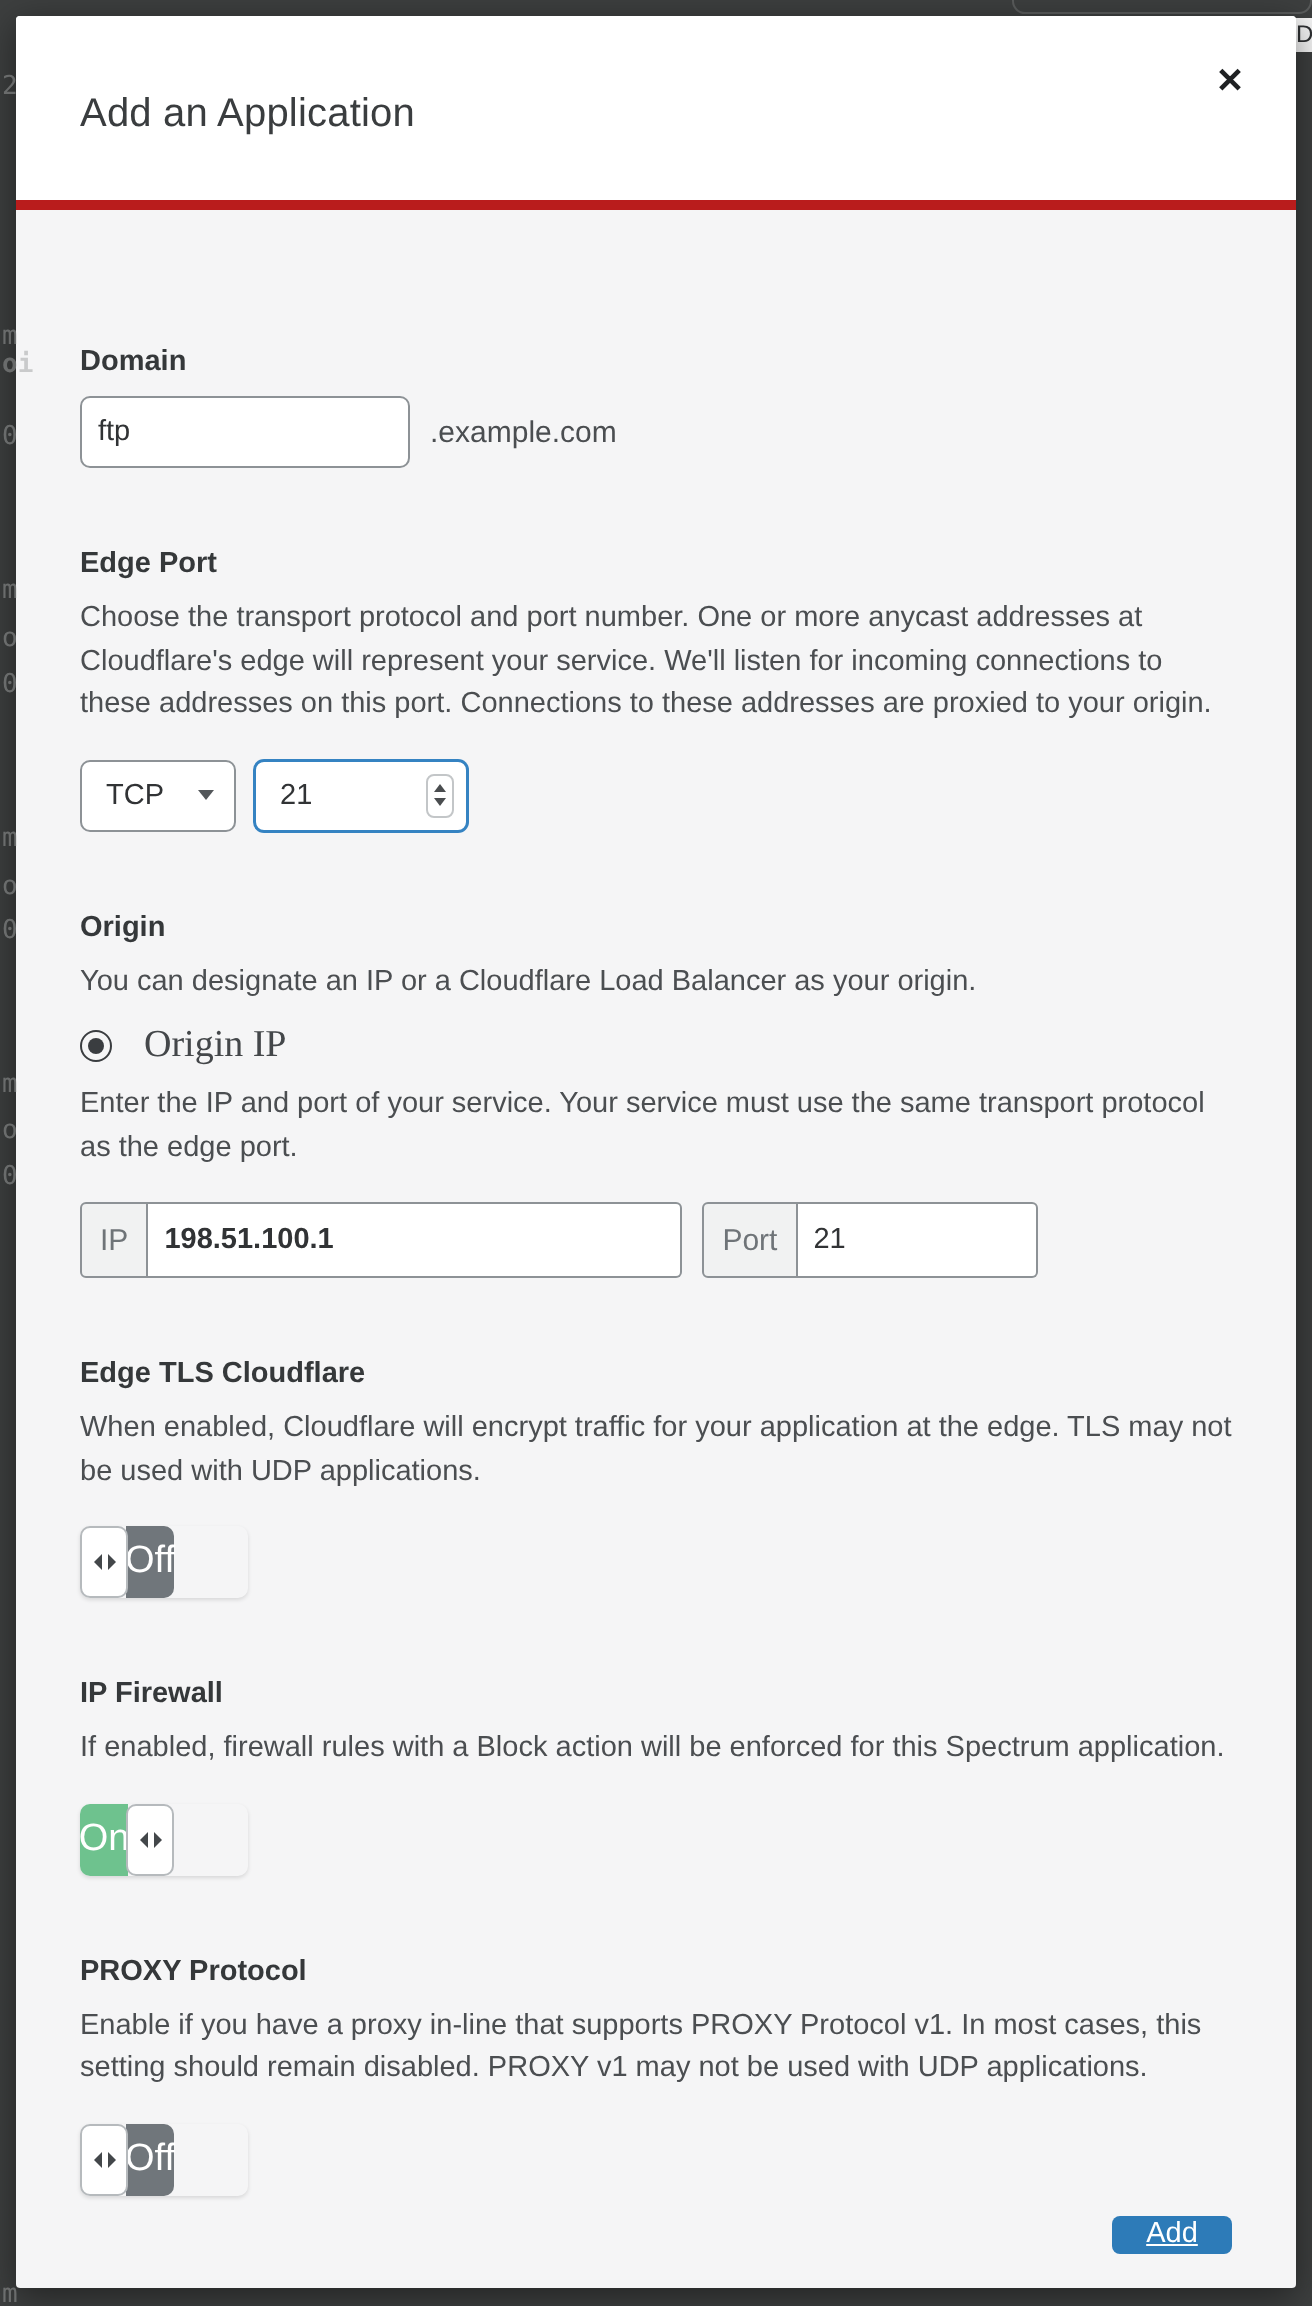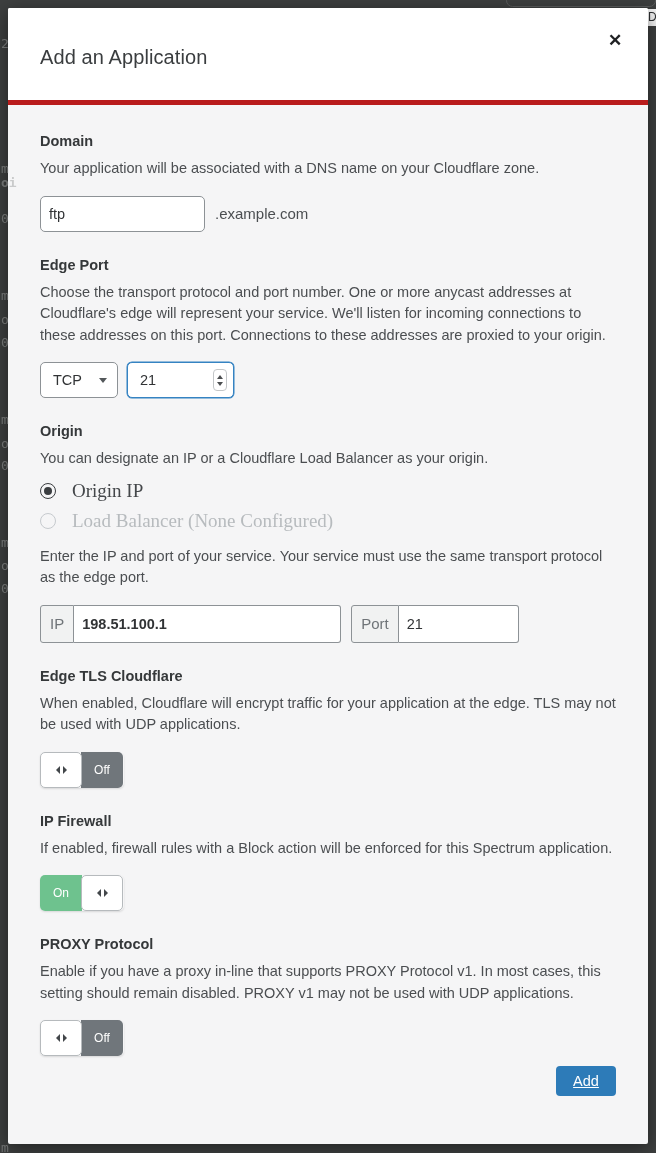--- a/index.html
+++ b/index.html
@@ -17,21 +17,21 @@
   .modal { position:absolute; left:8px; top:8px; width:640px; height:1136px;
            background:#f5f5f6; border-radius:2px; box-shadow:0 4px 18px rgba(0,0,0,.45); overflow:hidden; }
 
   .modal-header { background:#ffffff; height:97px; padding:38px 32px 0 32px; position:relative;
                   border-bottom:5px solid #b91c1c; }
   .modal-title { font-size:20px; font-weight:400; color:#3a3d3f; letter-spacing:.1px; }
   .close-btn { position:absolute; top:22px; right:22px; width:22px; height:22px; border:none; background:none;
                font-size:17px; font-weight:700; color:#1f2123; cursor:pointer; line-height:22px; text-align:center; }
 
   .modal-body { padding:28px 32px 32px 32px; }
-  .section { margin-bottom:25px; }
+  .section { margin-bottom:25px;margin-top:40px; }
   .section h3 { font-size:14.5px; font-weight:700; color:#35383a; margin-bottom:9px; }
   .section p { font-size:14.5px; color:#4b4e51; line-height:21.5px; margin-bottom:16px; max-width:590px; }
   .section p.tight { margin-bottom:16px; }
 
   
   .text-input { height:36px; border:1px solid #8d9296; border-radius:5px; background:#fff;
                 font-family:"Liberation Sans", sans-serif; font-size:14.5px; color:#313335; padding:0 8px; outline:none; }
   .row { display:flex; align-items:center; }
   .domain-input { width:165px; }
   .suffix { font-size:15px; color:#4b4e51; margin-left:10px; }
@@ -70,35 +70,35 @@
   .input-prefix { border:1px solid #8d9296; background:#f1f2f2; border-radius:3px 0 0 3px;
                   display:flex; align-items:center; padding:0 9px; font-size:15px; color:#6f7478; }
   .input-group .text-input { border-radius:0 3px 3px 0; border-left:none; height:38px; }
   .ip-field { width:267px;font-weight:bold; }
   .port-field { width:120px; }
   .group-gap { width:10px; }
 
   
   .toggle { display:flex; height:36px; width:84px; border-radius:5px; cursor:pointer;
             box-shadow:0 1px 2px rgba(0,0,0,.12); }
-  .toggle .half { width:42px; display:flex; align-items:center; justify-content:center;
-                  font-size:12px; color:#fff; }
+  .toggle .half { width:24px; display:flex; align-items:center; justify-content:center;
+                  font-size:19px; color:#fff; }
   .toggle .label-off { background:#70767b; border-radius:0 5px 5px 0; }
   .toggle .label-on { background:#6ec28e; border-radius:5px 0 0 5px; }
   .toggle .handle { background:#fff; border:1px solid #b6babd; display:flex; align-items:center;
                     justify-content:center; gap:3px; }
   .toggle .handle.left { border-radius:5px; margin-right:-1px; z-index:2; }
   .toggle .handle.right { border-radius:5px; margin-left:-1px; z-index:2; }
   .arr-left { width:0; height:0; border-top:4px solid transparent; border-bottom:4px solid transparent;
               border-right:4.5px solid #43474a; }
   .arr-right { width:0; height:0; border-top:4px solid transparent; border-bottom:4px solid transparent;
                border-left:4.5px solid #43474a; }
 
   .footer { display:flex; justify-content:flex-end; margin-top:10px; }
-  .add-btn { background:#2d7bb8; color:#fff; border:none; border-radius:4px; height:30px; min-width:60px;
+  .add-btn { background:#2d7bb8; color:#fff; border:none; border-radius:4px; height:19px; min-width:60px;
              padding:0 15px; font-family:"Liberation Sans", sans-serif; font-size:14.5px; font-weight:400;
              cursor:pointer;text-decoration:underline; }
 </style>
 </head>
 <body>
 
 <div class="backdrop">
   <div class="corner-outline"></div>
   <div class="corner-frag">D</div>
 
@@ -106,21 +106,20 @@
 
     <div class="modal-header">
       <div class="modal-title">Add an Application</div>
       <button class="close-btn">✕</button>
     </div>
 
     <div class="modal-body">
 
       <div class="section">
         <h3>Domain</h3>
-        <p>Your application will be associated with a DNS name on your Cloudflare zone.</p>
         <div class="row">
           <input class="text-input domain-input" type="text" value="ftp" style="">
           <span class="suffix">.example.com</span>
         </div>
       </div>
 
       <div class="section">
         <h3>Edge Port</h3>
         <p>Choose the transport protocol and port number. One or more anycast addresses at Cloudflare's edge will represent your service. We'll listen for incoming connections to these addresses on this port. Connections to these addresses are proxied to your origin.</p>
         <div class="row">
@@ -138,24 +137,20 @@
         </div>
       </div>
 
       <div class="section">
         <h3>Origin</h3>
         <p class="tight" style="margin-bottom:10px">You can designate an IP or a Cloudflare Load Balancer as your origin.</p>
 
         <div class="radio-row">
           <span class="radio selected"></span>
           <span class="radio-label">Origin IP</span>
-        </div>
-        <div class="radio-row" style="margin-bottom:14px">
-          <span class="radio disabled"></span>
-          <span class="radio-label disabled">Load Balancer (None Configured)</span>
         </div>
 
         <p>Enter the IP and port of your service. Your service must use the same transport protocol as the edge port.</p>
 
         <div class="group-row">
           <div class="input-group">
             <span class="input-prefix">IP</span>
             <input class="text-input ip-field" type="text" value="198.51.100.1" style="">
           </div>
           <span class="group-gap"></span>

